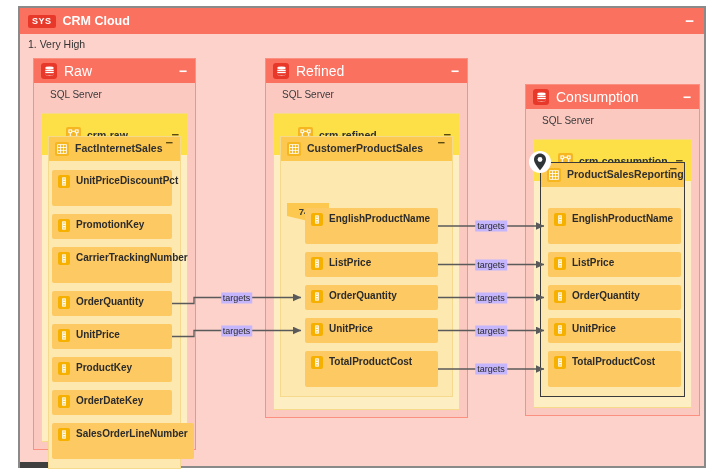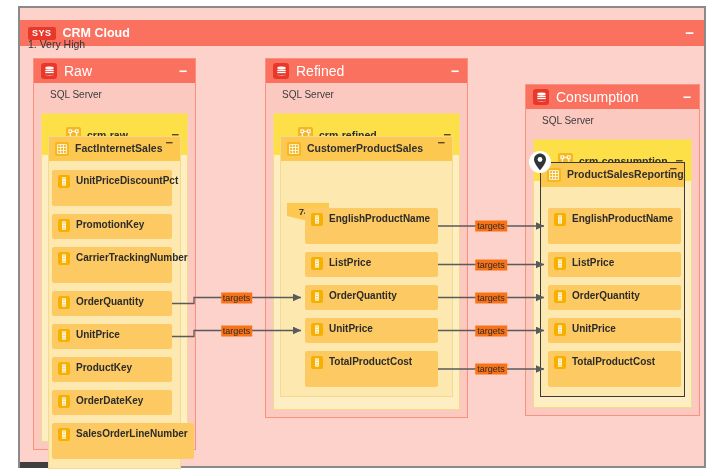--- a/index.html
+++ b/index.html
@@ -2,21 +2,21 @@
 <html><head>
 <meta charset="utf-8">
 <style>
   html,body{margin:0;padding:0;background:#ffffff;}
   body{font-family:"Liberation Sans",sans-serif;}
   #canvas{position:relative;width:726px;height:476px;overflow:hidden;background:#ffffff;}
 
   
   .system-frame{position:absolute;left:18px;top:6px;width:688px;height:462px;
     background:#fdd2cb;border:2px solid #8a8a8a;box-sizing:border-box;}
-  .system-header{position:absolute;left:0;top:12px;right:0;height:26px;background:#fb7160;
+  .system-header{position:absolute;left:0;top:0;right:0;height:26px;background:#fb7160;
     display:flex;align-items:center;padding-left:8px;box-sizing:border-box;}
   .sys-badge{background:#e8382a;color:#ffffff;font-size:9px;font-weight:bold;
     padding:2px 4px;border-radius:2px;letter-spacing:.5px;line-height:1;}
   .system-title{color:#ffffff;font-size:12.5px;font-weight:bold;margin-left:7px;}
   .sys-collapse{position:absolute;right:10px;top:50%;transform:translateY(-50%);
     color:#ffffff;font-size:15px;font-weight:bold;line-height:0;}
   .level-label{position:absolute;left:8px;top:30px;font-size:10.5px;color:#333333;}
 
   
   .db{position:absolute;background:#fcc9c1;border:1px solid #fb8f80;box-sizing:border-box;}
@@ -64,21 +64,21 @@
   
   .metric{position:absolute;background:#fdc84f;color:#3a3a3a;font-size:9.5px;
     font-weight:bold;text-align:center;padding:3px 0 4px;width:42px;
     clip-path:polygon(0 0,100% 0,100% 72%,50% 100%,0 72%);}
 
   
   .pin{position:absolute;width:22px;height:22px;z-index:40;}
 
   
   .edges{position:absolute;left:0;top:0;width:726px;height:476px;pointer-events:none;z-index:30;}
-  .edge-label{position:absolute;background:#f97316;color:#2b2b2b;font-size:9px;
+  .edge-label{position:absolute;background:#c4b5fd;color:#2b2b2b;font-size:9px;
     padding:0 2px;transform:translate(-50%,-50%);white-space:nowrap;z-index:31;line-height:11px;}
 
   .scroll-nub{position:absolute;left:20px;top:462px;width:28px;height:6px;background:#3f3f3f;}
 </style>
 </head>
 <body>
 
 <div id="canvas">
 
   <div class="system-frame">

